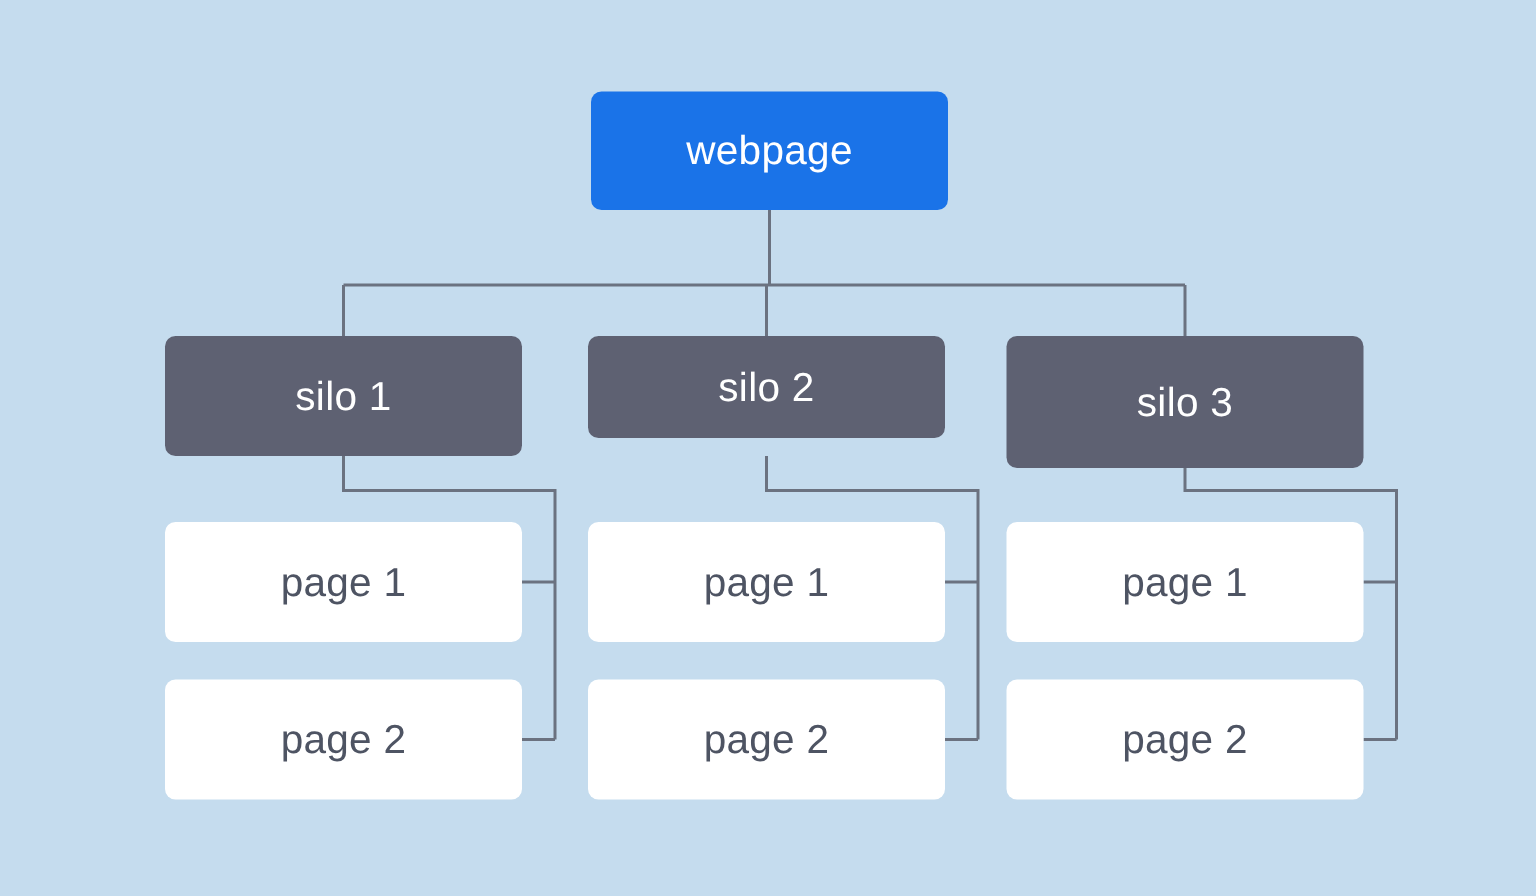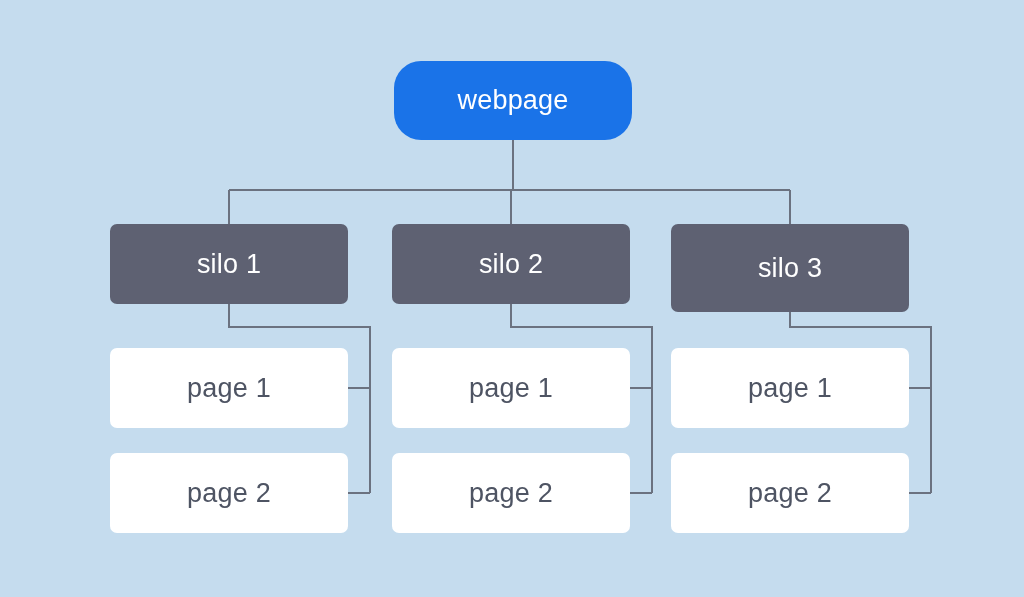--- a/index.html
+++ b/index.html
@@ -18,21 +18,21 @@
     box-sizing:border-box;
     user-select:none;
   }
   .node-label{
     font-size:27px;
     font-weight:400;
     letter-spacing:.2px;
     line-height:1;
     white-space:nowrap;
   }
-  .node.root{background:#1a73e8;border-radius:27px;}
+  .node.root{background:#1a73e8;}
   .node.root .node-label{color:#ffffff;}
   .node.silo{background:#5e6172;}
   .node.silo .node-label{color:#ffffff;}
   .node.page{background:#ffffff;}
   .node.page .node-label{color:#4e5463;text-align:right;}
 </style>
 </head>
 <body style="background: rgb(197, 220, 238);">
 
 <div id="canvas">
@@ -56,21 +56,21 @@
       </g>
   </svg>
 
   <div class="node root" style="left: 394px; top: 61px; width: 238px; height: 79px; background: rgb(26, 115, 232);">
     <span class="node-label" style="color: rgb(255, 255, 255);">webpage</span>
   </div>
 
   <div class="node silo" style="left: 110px; top: 224px; width: 238px; height: 80px; background: rgb(94, 97, 114);">
     <span class="node-label" style="color: rgb(255, 255, 255);">silo 1</span>
   </div>
-  <div class="node silo" style="left: 392px; top: 224px; width: 238px; height: 80px; background: rgb(94, 97, 114);">
+  <div class="node silo" style="left: 392px; top: 224px; width: 238px; height: 68px; background: rgb(94, 97, 114);">
     <span class="node-label" style="color: rgb(255, 255, 255);">silo 2</span>
   </div>
   <div class="node silo" style="left: 671px; top: 224px; width: 238px; height: 88px; background: rgb(94, 97, 114);">
     <span class="node-label" style="color: rgb(255, 255, 255);">silo 3</span>
   </div>
 
   <div class="node page" style="left: 110px; top: 348px; width: 238px; height: 80px; background: rgb(255, 255, 255);">
     <span class="node-label" style="color: rgb(78, 84, 99);">page 1</span>
   </div>
   <div class="node page" style="left: 110px; top: 453px; width: 238px; height: 80px; background: rgb(255, 255, 255);">

